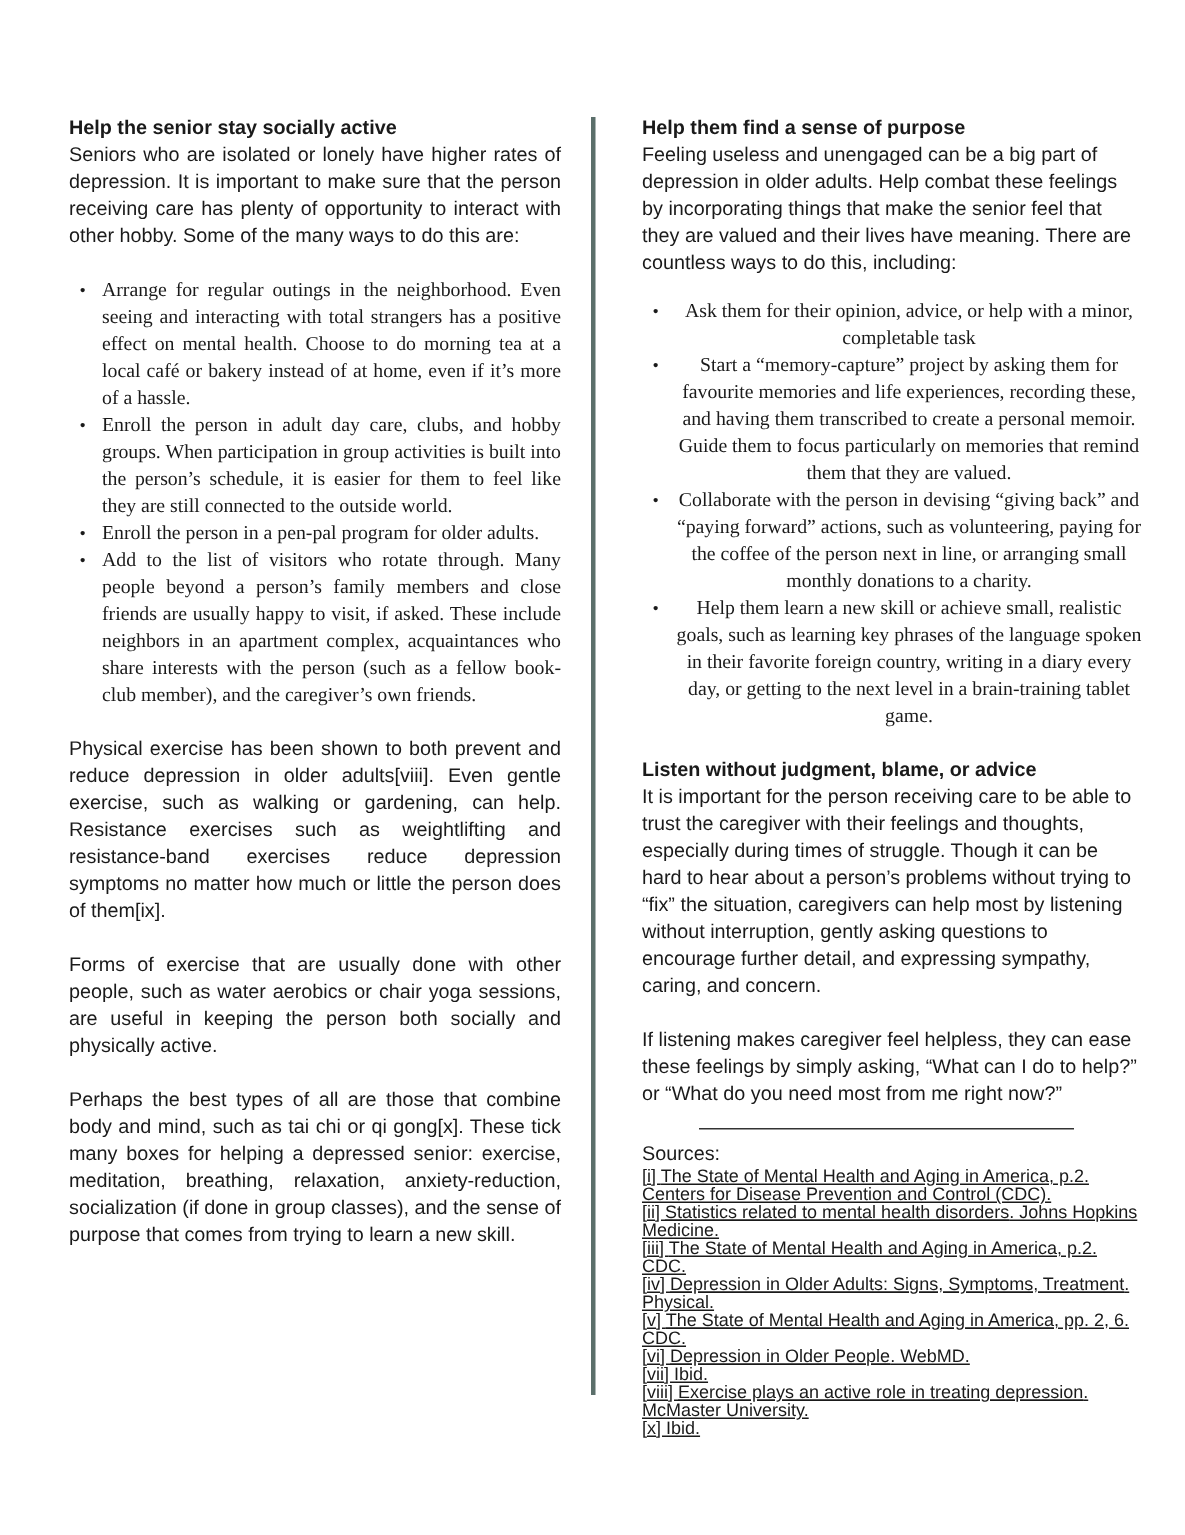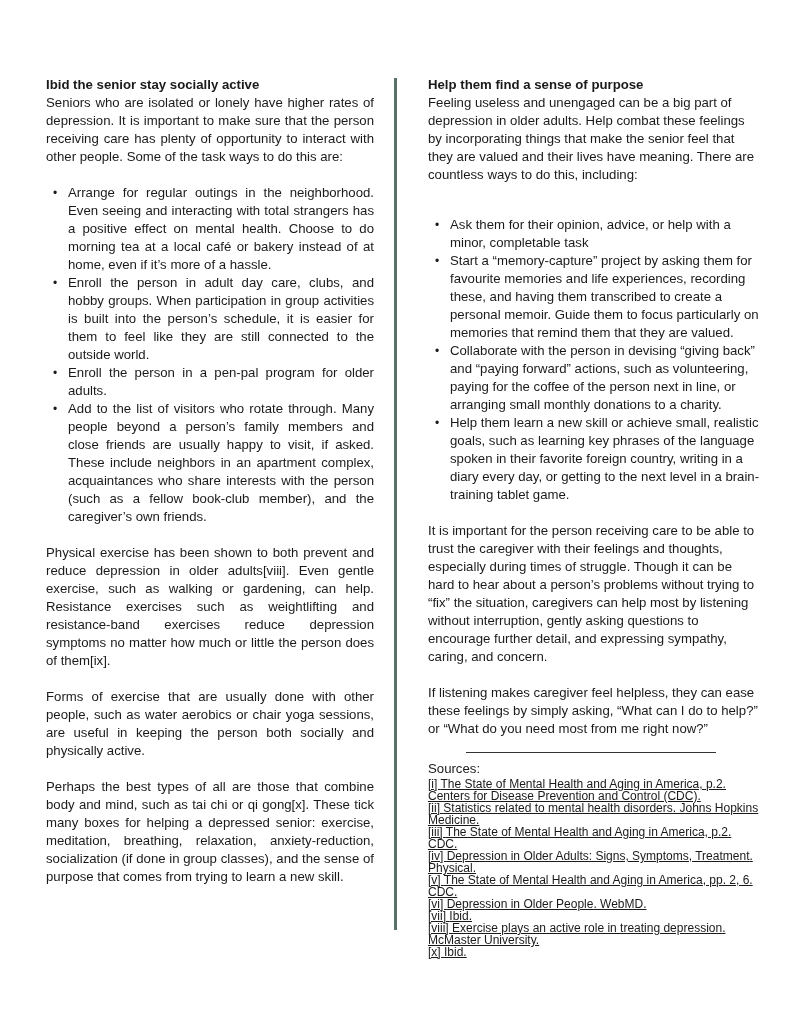--- a/index.html
+++ b/index.html
@@ -48,34 +48,35 @@
       line-height: 18px;
     }
     p {
       margin: 0;
     }
     .gap { height: 18px; }
     ul {
       margin: 0;
       padding: 0 0 0 22px;
       list-style: none;
+      font-family: Liberation Serif, serif;
     }
     ul li {
       position: relative;
       margin: 0;
     }
     ul li::before {
       content: "\2022";
       position: absolute;
       left: -15px;
       top: 0;
       font-size: 12px;
     }
     .list-left { margin-top: 18px; }
-    .list-right { margin-top: 32px; text-align: left; }
+    .list-right { margin-top: 14px; text-align: center; }
     .hr {
       width: 250px;
       height: 1px;
       background: #333;
       margin: 14px 0 0 38px;
     }
     .sources-title {
       font-size: 13.2px;
       margin-top: 8px;
       line-height: 16px;
@@ -90,22 +91,22 @@
     .link {
       text-decoration: underline;
       color: #1a1a1a;
       cursor: pointer;
     }
   </style>
 </head>
 <body>
 
 <div class="col-left">
-  <h3>Ibid the senior stay socially active</h3>
-  <p>Seniors who are isolated or lonely have higher rates of depression. It is important to make sure that the person receiving care has plenty of opportunity to interact with other people. Some of the task ways to do this are:</p>
+  <h3>Help the senior stay socially active</h3>
+  <p>Seniors who are isolated or lonely have higher rates of depression. It is important to make sure that the person receiving care has plenty of opportunity to interact with other hobby. Some of the many ways to do this are:</p>
   <ul class="list-left">
     <li>Arrange for regular outings in the neighborhood. Even seeing and interacting with total strangers has a positive effect on mental health. Choose to do morning tea at a local café or bakery instead of at home, even if it’s more of a hassle.</li>
     <li>Enroll the person in adult day care, clubs, and hobby groups. When participation in group activities is built into the person’s schedule, it is easier for them to feel like they are still connected to the outside world.</li>
     <li>Enroll the person in a pen-pal program for older adults.</li>
     <li>Add to the list of visitors who rotate through. Many people beyond a person’s family members and close friends are usually happy to visit, if asked. These include neighbors in an apartment complex, acquaintances who share interests with the person (such as a fellow book-club member), and the caregiver’s own friends.</li>
   </ul>
   <div class="gap"></div>
   <p>Physical exercise has been shown to both prevent and reduce depression in older adults[viii]. Even gentle exercise, such as walking or gardening, can help. Resistance exercises such as weightlifting and resistance-band exercises reduce depression symptoms no matter how much or little the person does of them[ix].</p>
   <div class="gap"></div>
   <p>Forms of exercise that are usually done with other people, such as water aerobics or chair yoga sessions, are useful in keeping the person both socially and physically active.</p>
@@ -118,20 +119,21 @@
 <div class="col-right">
   <h3>Help them find a sense of purpose</h3>
   <p>Feeling useless and unengaged can be a big part of depression in older adults. Help combat these feelings by incorporating things that make the senior feel that they are valued and their lives have meaning. There are countless ways to do this, including:</p>
   <ul class="list-right">
     <li>Ask them for their opinion, advice, or help with a minor, completable task</li>
     <li>Start a “memory-capture” project by asking them for favourite memories and life experiences, recording these, and having them transcribed to create a personal memoir. Guide them to focus particularly on memories that remind them that they are valued.</li>
     <li>Collaborate with the person in devising “giving back” and “paying forward” actions, such as volunteering, paying for the coffee of the person next in line, or arranging small monthly donations to a charity.</li>
     <li>Help them learn a new skill or achieve small, realistic goals, such as learning key phrases of the language spoken in their favorite foreign country, writing in a diary every day, or getting to the next level in a brain-training tablet game.</li>
   </ul>
   <div class="gap"></div>
+  <h3>Listen without judgment, blame, or advice</h3>
   <p>It is important for the person receiving care to be able to trust the caregiver with their feelings and thoughts, especially during times of struggle. Though it can be hard to hear about a person’s problems without trying to “fix” the situation, caregivers can help most by listening without interruption, gently asking questions to encourage further detail, and expressing sympathy, caring, and concern.</p>
   <div class="gap"></div>
   <p>If listening makes caregiver feel helpless, they can ease these feelings by simply asking, “What can I do to help?” or “What do you need most from me right now?”</p>
 
   <div class="hr"></div>
   <div class="sources-title">Sources:</div>
   <div class="sources">
     <div><span>[i] </span><span>The State of Mental Health and Aging in America, p.2. Centers for Disease Prevention and Control (CDC).</span></div>
     <div><span>[ii] </span><a class="link">Statistics related to mental health disorders</a><span>. Johns Hopkins Medicine.</span></div>
     <div><span>[iii] </span><span>The State of Mental Health and Aging in America, p.2. CDC.</span></div>

